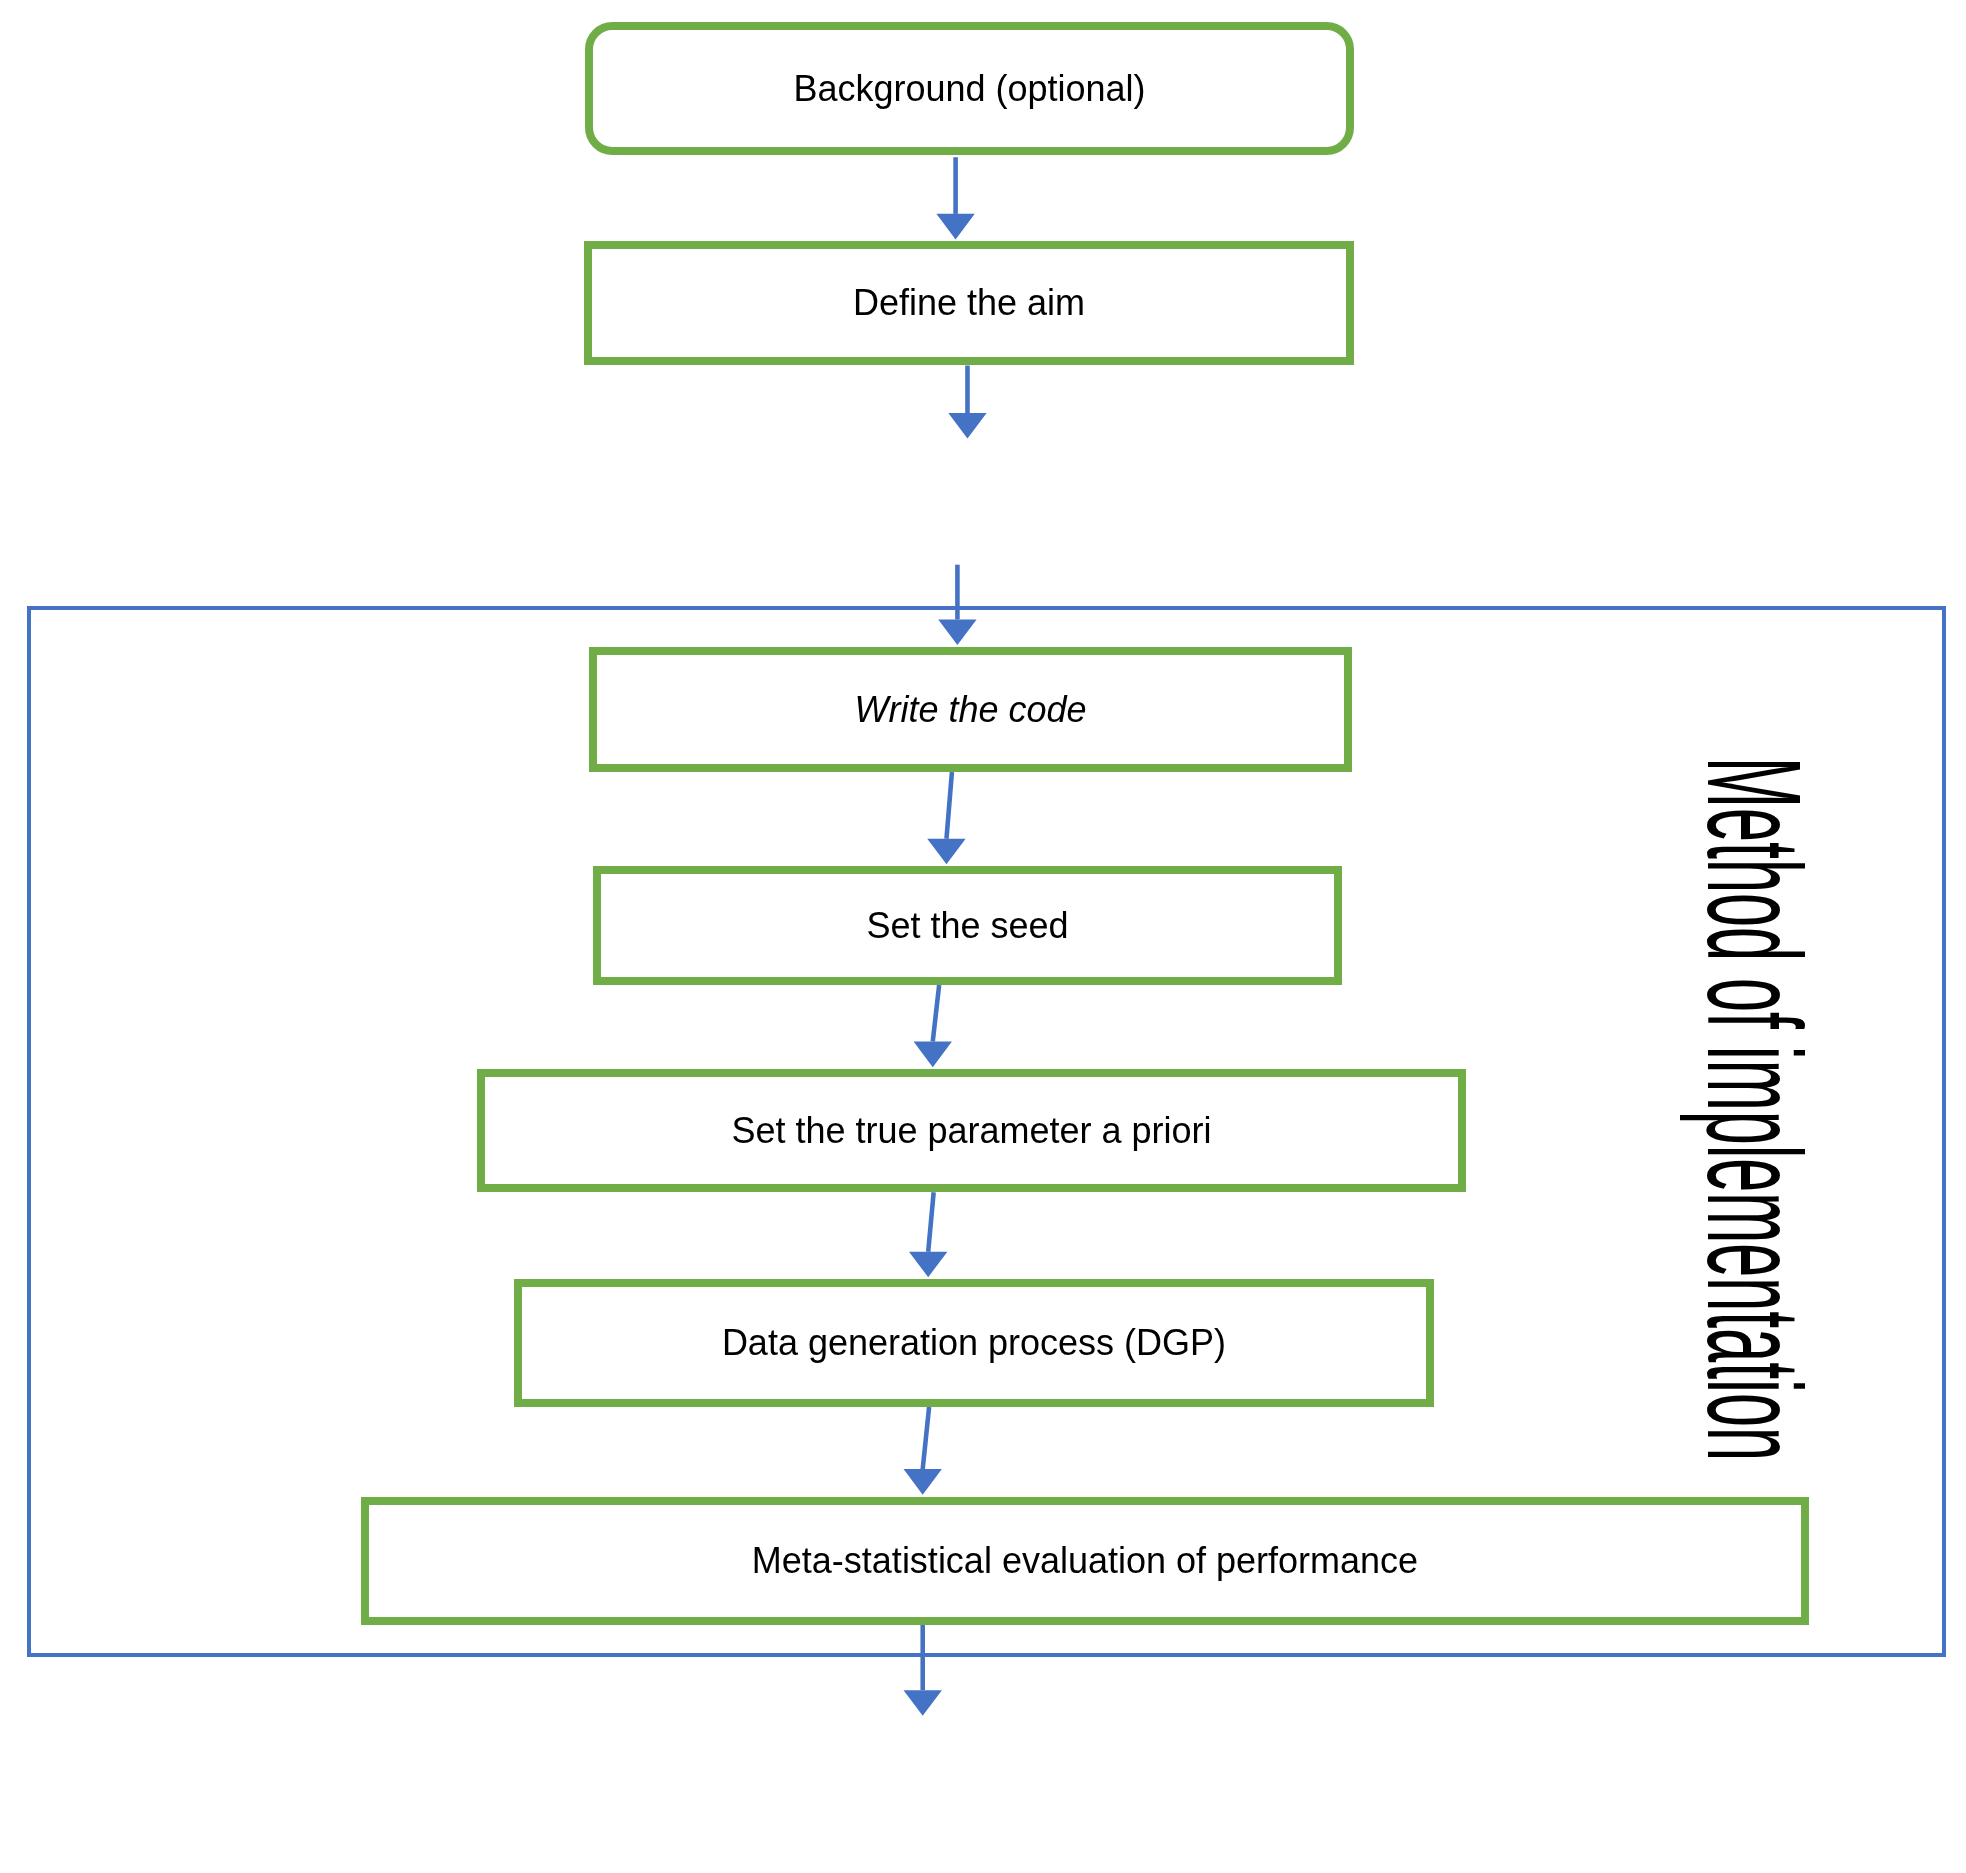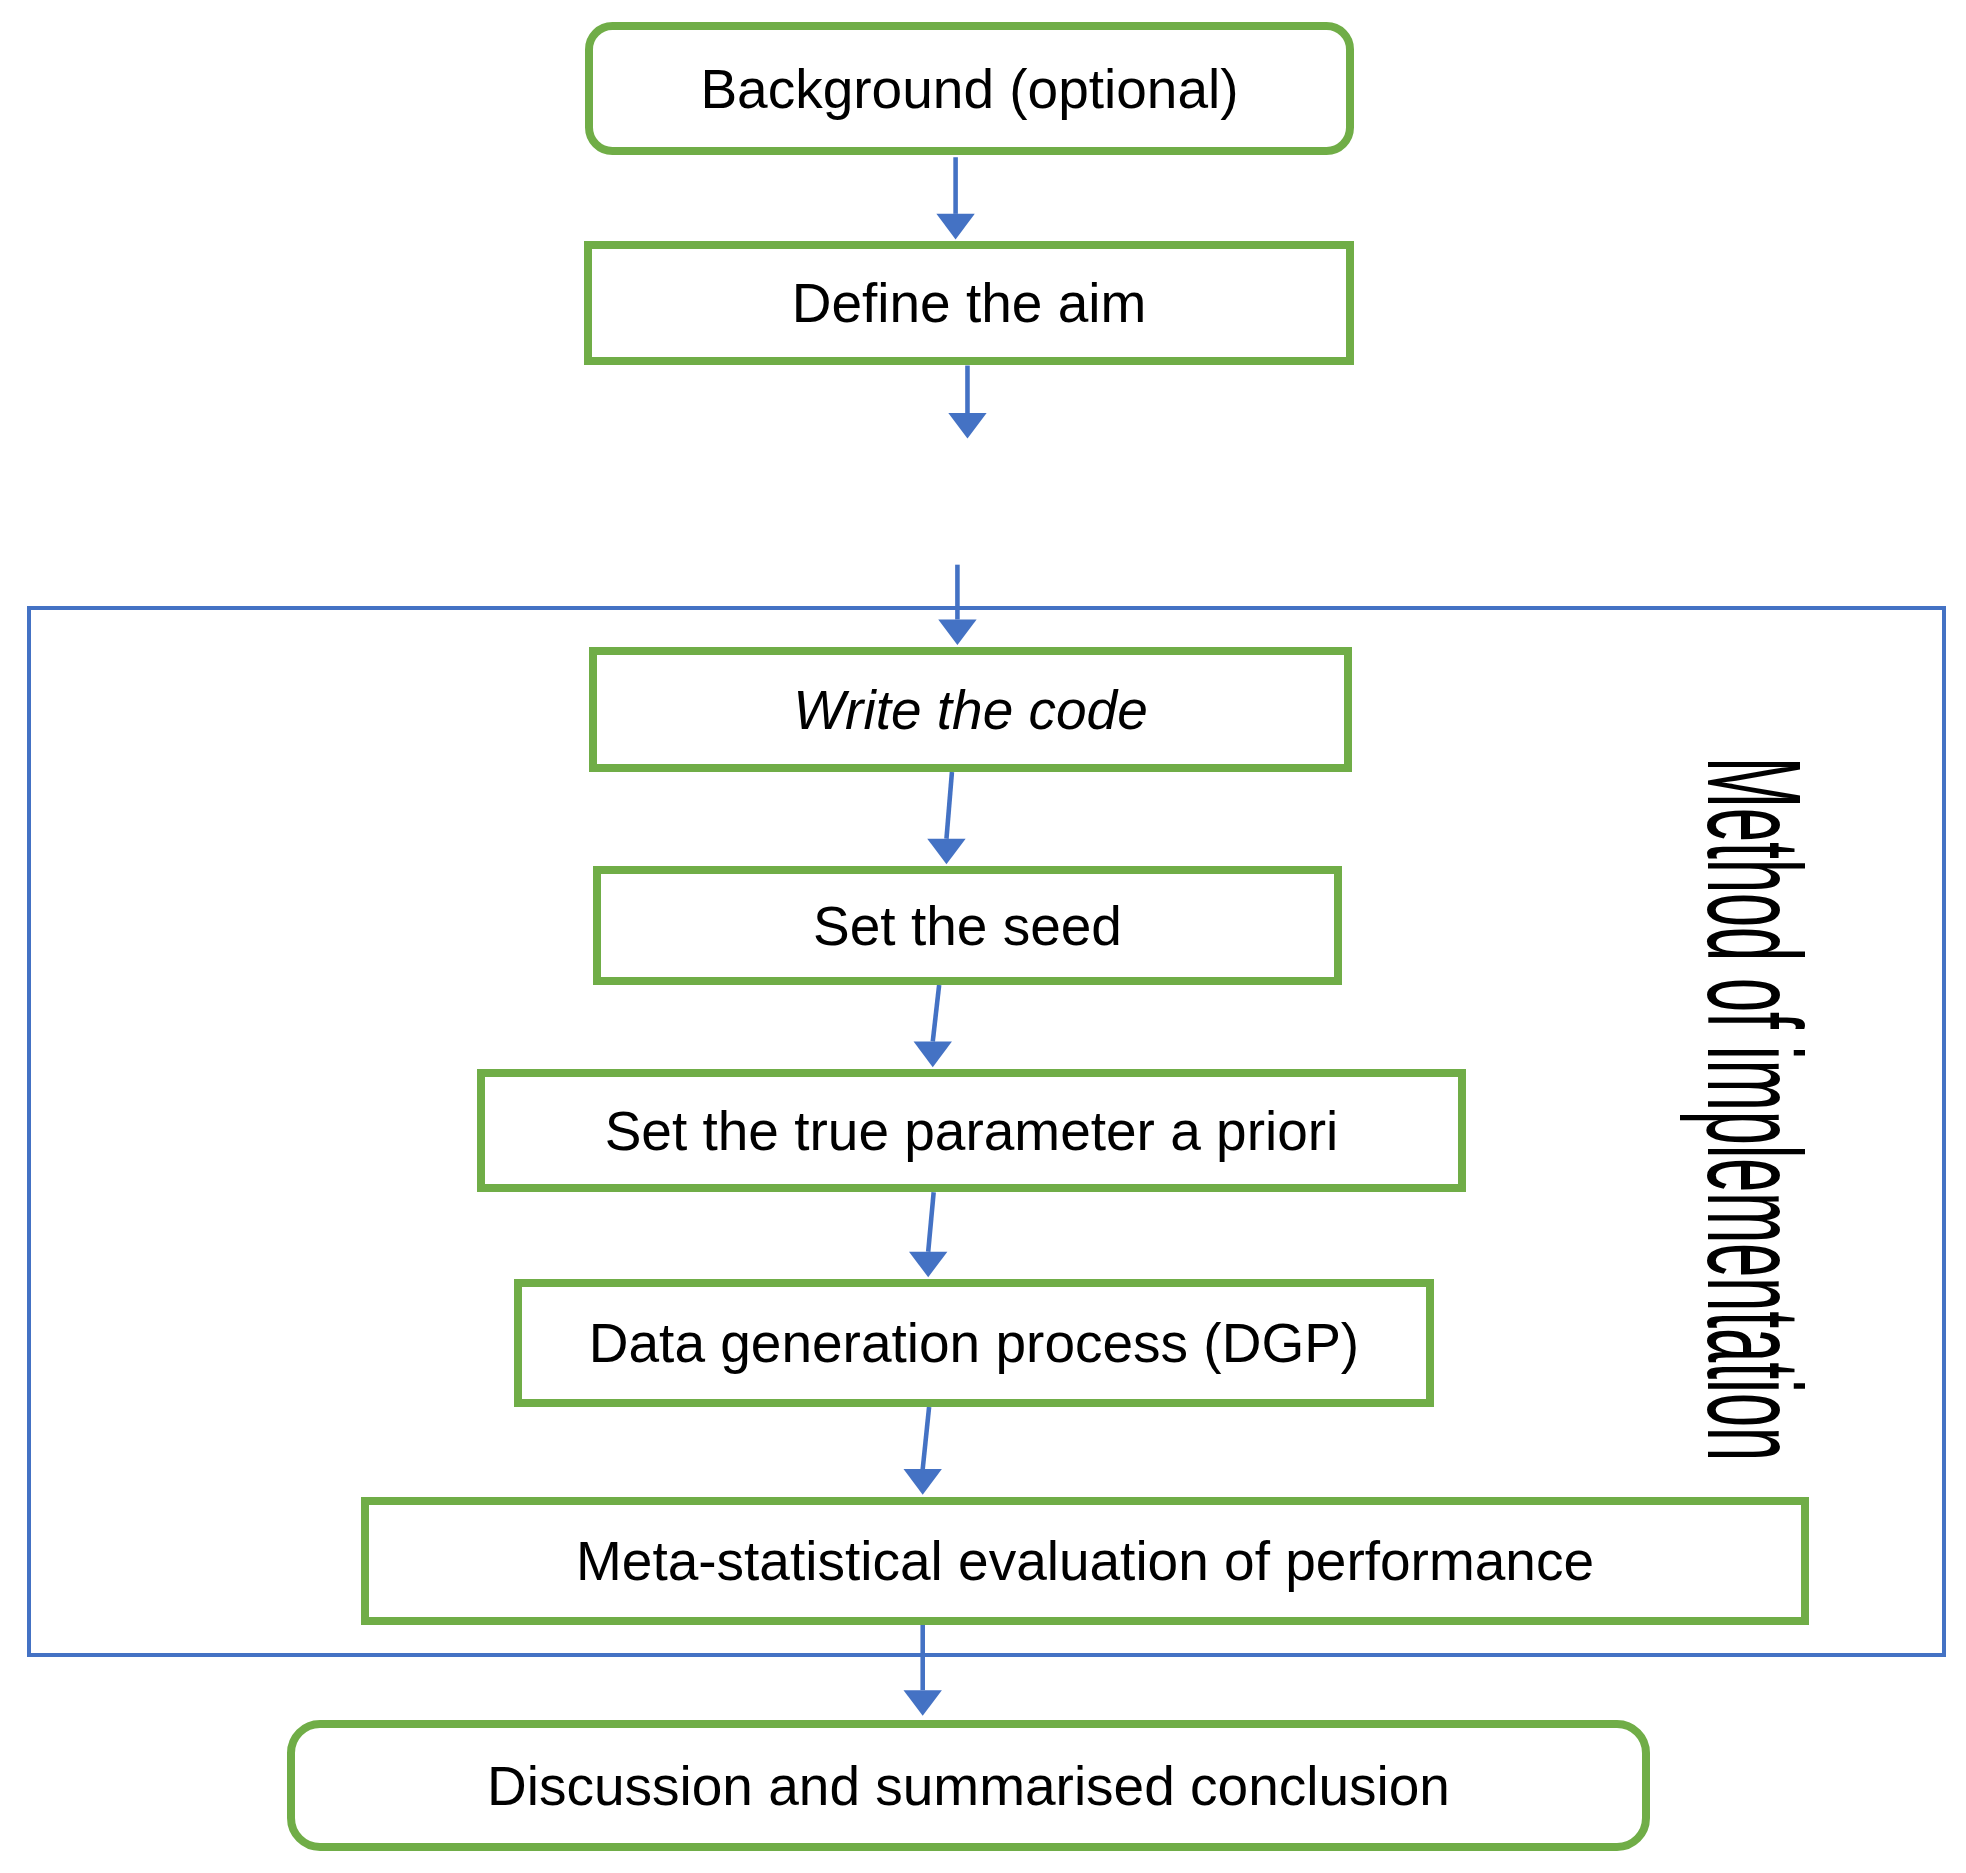--- a/index.html
+++ b/index.html
@@ -38,21 +38,21 @@
   }
   
   .node{
     position:absolute;
     box-sizing:border-box;
     border:8.2px solid var(--green);
     background:#ffffff;
     display:flex;
     align-items:center;
     justify-content:center;
-    font-size:55px;
+    font-size:36px;
     color:var(--text);
     text-align:center;
     white-space:nowrap;
   }
   .n-background        {left:585px;  top:22px;   width:769px;  height:133px; border-radius:27.4px;}
   .n-define_aim        {left:584px;  top:241px;  width:770px;  height:124px;justify-content:center;}
   .n-research_questions{left:585px;  top:446px;  width:758px;  height:119px;}
   .n-write_code        {left:589px;  top:647px;  width:763px;  height:125px;font-style:italic;}
   .n-set_seed          {left:593px;  top:866px;  width:749px;  height:119px;}
   .n-set_true_parameter{left:477px;  top:1069px; width:989px; height:123px;text-align:right;}
@@ -132,20 +132,17 @@
   </div>
 
   <div class="node n-dgp">
     <span>Data generation process (DGP)</span>
   </div>
 
   <div class="node n-meta_evaluation">
     <span>Meta-statistical evaluation of performance</span>
   </div>
 
-  <div class="node n-discussion">
-    <span>Discussion and summarised conclusion</span>
-  </div>
 
   <div class="method-label">Method of implementation</div>
 
 </div>
 
 
 </body></html>

